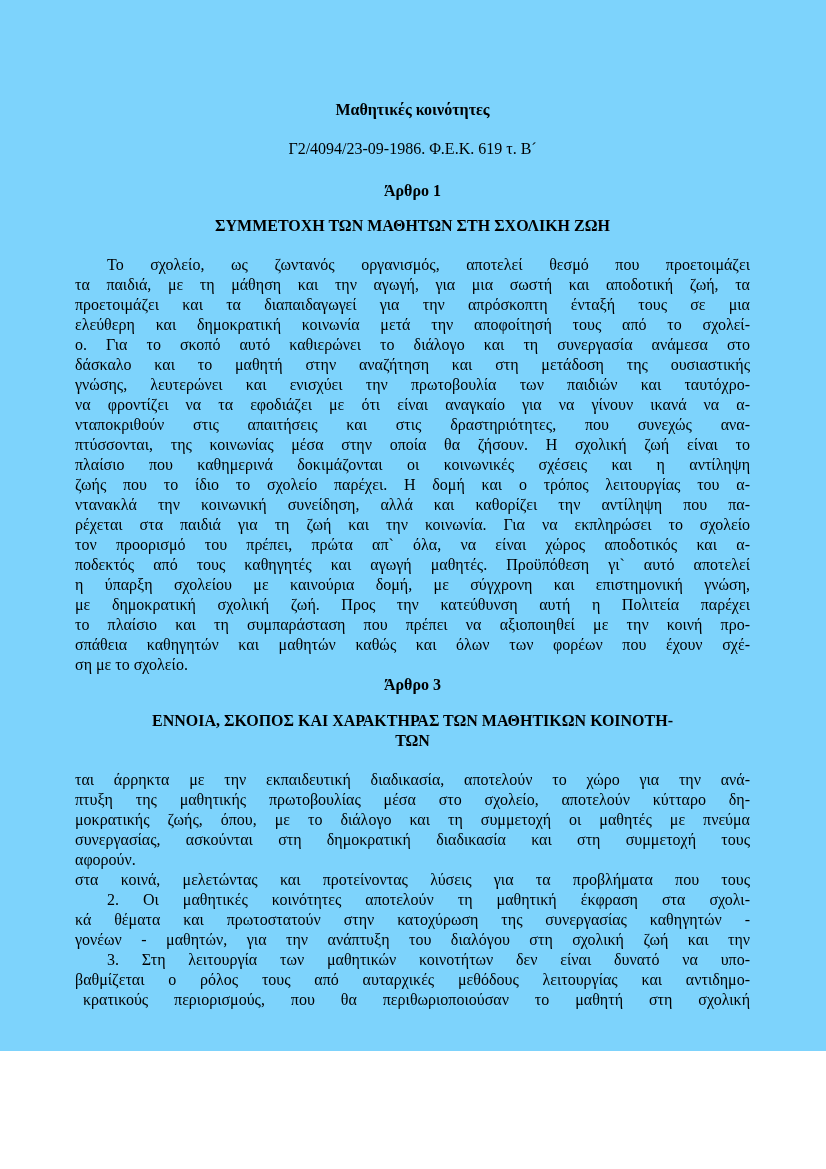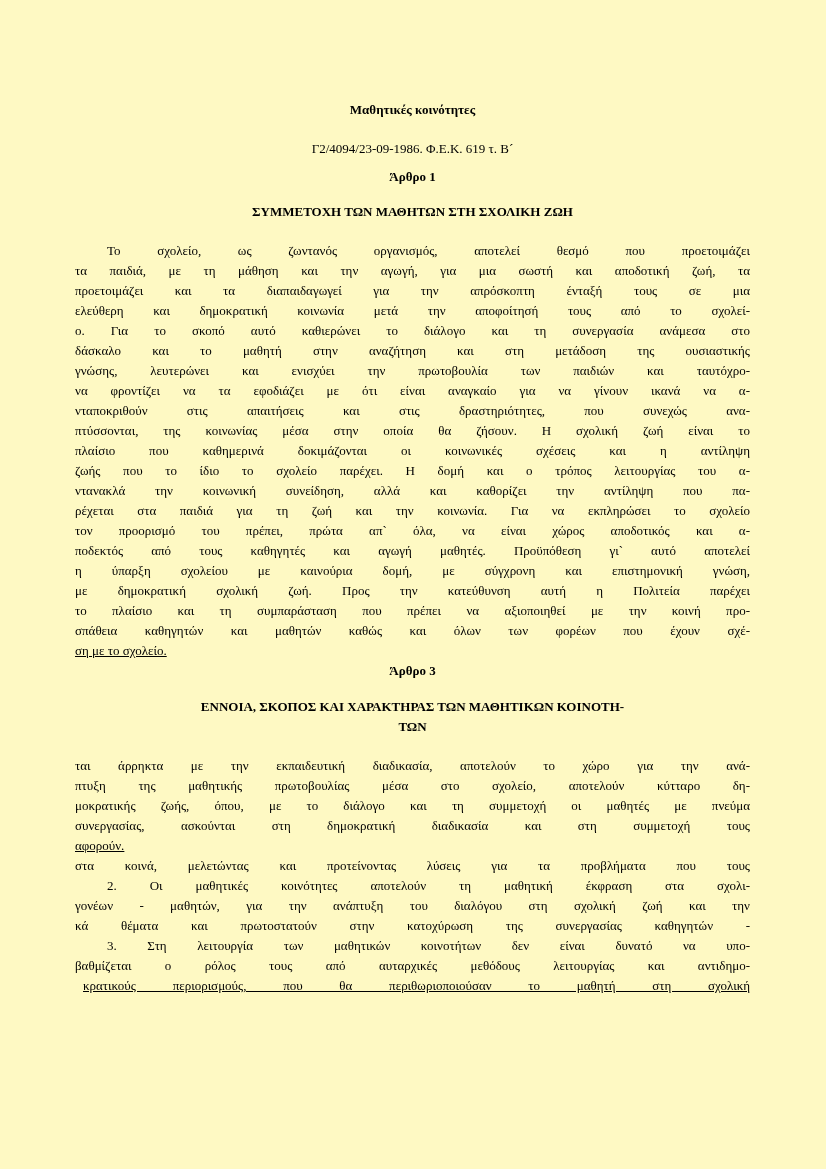--- a/index.html
+++ b/index.html
@@ -3,51 +3,51 @@
 <meta charset="utf-8">
 <style>
   html, body {
     margin: 0;
     padding: 0;
     background: #ffffff;
   }
   .page {
     position: relative;
     width: 826px;
-    height: 1169px;
-    background: #fef9c3;
+    height: 1051px;
+    background: #7dd3fc;
     color: #000000;
     font-family: "Liberation Serif", "DejaVu Serif", serif;
-    font-size: 13px;
+    font-size: 16px;
     line-height: 20px;
     overflow: hidden;
     box-sizing: border-box;
   }
   .content {
     padding: 100px 76px 0 75px; 
   }
   .h {
     text-align: center;
     margin: 0;
   }
   .bold { font-weight: bold; }
   .doc-title    { margin-bottom: 19px; }
-  .doc-ref     { margin-bottom: 8px; }
+  .doc-ref     { margin-bottom: 22px; }
   .a1-head     { margin-bottom: 15px; }
   .a1-subject  { margin-bottom: 19px; }
   .para-a1     { margin-bottom: 13px; }
   .a2-head     { margin-bottom: 16px; }
   .a2-subject  { margin-bottom: 19px; }
   .para { margin: 0; }
   .para .line {
     text-align: justify;
     text-align-last: justify;
   }
   .para .line.first { text-indent: 32px; font-family: Liberation Serif, serif; }
-  .para .line.last  { text-align-last: left; text-decoration: underline; }
+  .para .line.last  { text-align-last: left; }
   
   .para.justify-all .line.last { text-align-last: justify; margin-left: 8px; }
   .center-lines .line {
     text-align: right;
     text-align-last: center;
   }
 </style>
 </head>
 <body>
 
@@ -97,22 +97,22 @@
         <div class="line">ται άρρηκτα με την εκπαιδευτική διαδικασία, αποτελούν το χώρο για την ανά-</div>
         <div class="line">πτυξη της μαθητικής πρωτοβουλίας μέσα στο σχολείο, αποτελούν κύτταρο δη-</div>
         <div class="line">μοκρατικής ζωής, όπου, με το διάλογο και τη συμμετοχή οι μαθητές με πνεύμα</div>
         <div class="line">συνεργασίας, ασκούνται στη δημοκρατική διαδικασία και στη συμμετοχή τους</div>
         <div class="line last">αφορούν.</div>
         <div class="line">στα κοινά, μελετώντας και προτείνοντας λύσεις για τα προβλήματα που τους</div>
       </div>
 
     <div class="para">
         <div class="line first">2. Οι μαθητικές κοινότητες αποτελούν τη μαθητική έκφραση στα σχολι-</div>
+        <div class="line">κά θέματα και πρωτοστατούν στην κατοχύρωση της συνεργασίας καθηγητών -</div>
         <div class="line">γονέων - μαθητών, για την ανάπτυξη του διαλόγου στη σχολική ζωή και την</div>
-        <div class="line">κά θέματα και πρωτοστατούν στην κατοχύρωση της συνεργασίας καθηγητών -</div>
       </div>
 
     <div class="para justify-all">
         <div class="line first">3. Στη λειτουργία των μαθητικών κοινοτήτων δεν είναι δυνατό να υπο-</div>
         <div class="line">βαθμίζεται ο ρόλος τους από αυταρχικές μεθόδους λειτουργίας και αντιδημο-</div>
         <div class="line last">κρατικούς περιορισμούς, που θα περιθωριοποιούσαν το μαθητή στη σχολική</div>
       </div>
 
   </div>
 </div>

